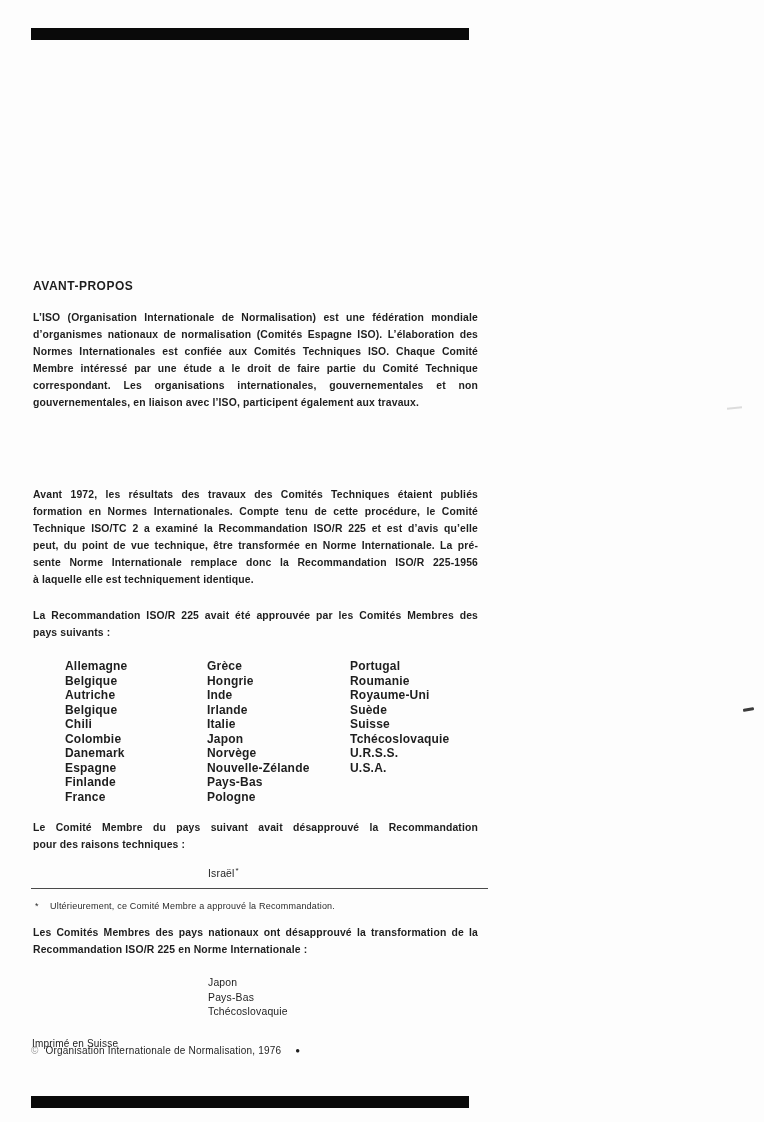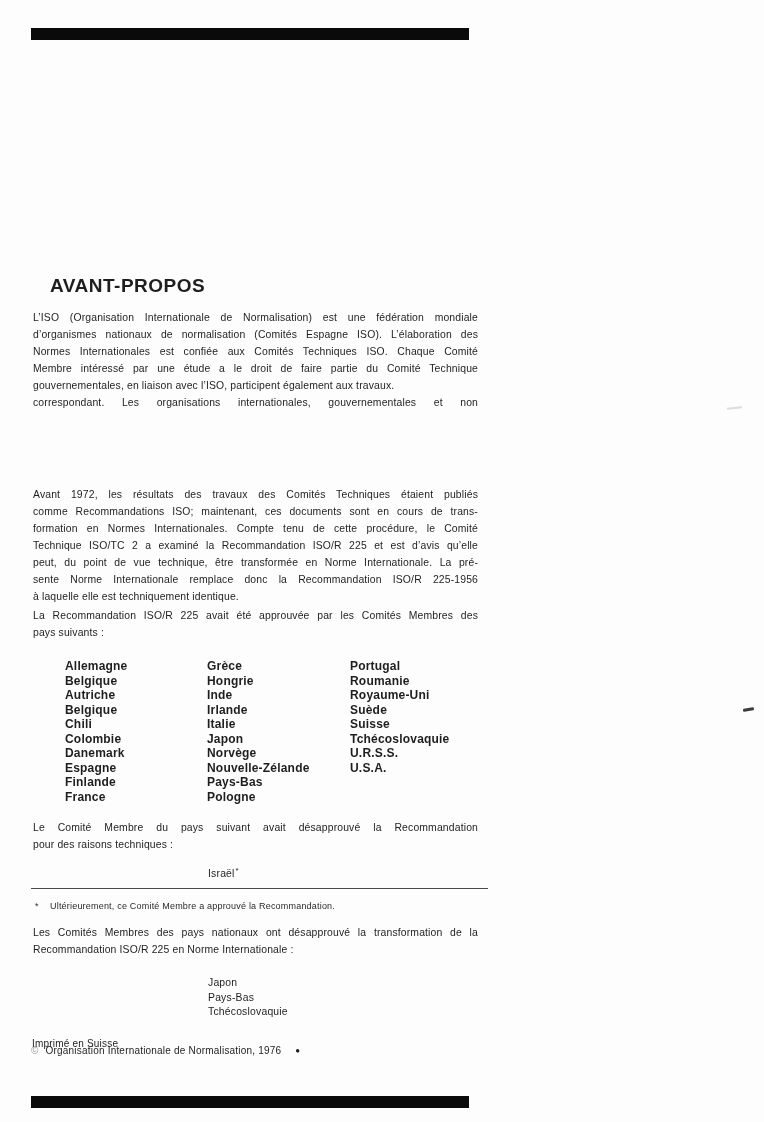--- a/index.html
+++ b/index.html
@@ -6,28 +6,28 @@
   .page {
     position:relative; width:764px; height:1122px; background:#fdfdfd;
     font-family:"Liberation Sans","DejaVu Sans",sans-serif; color:#1e1e1e;
     overflow:hidden;
   }
   .scan-bar { position:absolute; left:31px; width:438px; height:12px; background:#0a0a0a; }
   .scan-bar.top { top:28px; }
   .scan-bar.bottom { top:1096px; }
 
   .heading {
-    position:absolute; left:33px; top:278px; font-size:19px; font-weight:bold;
-    letter-spacing:0.5px; line-height:16px;margin-left:17px;
+    position:absolute; left:33px; top:278px; font-size:12px; font-weight:bold;
+    letter-spacing:0.5px; line-height:16px;
   }
   .para {
     position:absolute; left:33px; width:445px; font-size:10.4px;
     line-height:17px; letter-spacing:0.15px;
   }
-  .jline { text-align:justify; text-align-last:justify; }
+  .jline { text-align:justify; text-align-last:justify;font-weight:bold; }
   .jline.lastline { text-align-last:left; }
 
   .country-col {
     position:absolute; font-size:12px; line-height:14.5px; letter-spacing:0.2px;font-weight:bold;
   }
   .col1 { left:65px;  top:659px; }
   .col2 { left:207px; top:659px; }
   .col3 { left:350px; top:659px; }
 
   .single-country { position:absolute; left:208px; top:864px; font-size:10.4px; line-height:14px; letter-spacing:0.2px; }
@@ -56,28 +56,27 @@
 
   <div class="scan-bar top"></div>
 
   <div class="heading">AVANT-PROPOS</div>
 
   <div class="para" style="top:309px;">
       <div class="jline">L’ISO (Organisation Internationale de Normalisation) est une fédération mondiale</div>
       <div class="jline">d’organismes nationaux de normalisation (Comités Espagne ISO). L’élaboration des</div>
       <div class="jline">Normes Internationales est confiée aux Comités Techniques ISO. Chaque Comité</div>
       <div class="jline">Membre intéressé par une étude a le droit de faire partie du Comité Technique</div>
+      <div class="jline">correspondant. Les organisations internationales, gouvernementales et non</div>
       <div class="jline lastline">gouvernementales, en liaison avec l’ISO, participent également aux travaux.</div>
-      <div class="jline">correspondant. Les organisations internationales, gouvernementales et non</div>
     </div>
 
 
   <div class="para" style="top:486px;">
       <div class="jline">Avant 1972, les résultats des travaux des Comités Techniques étaient publiés</div>
-      <div class="jline">comme Recommandations ISO; maintenant, ces documents sont en cours de trans-</div>
       <div class="jline">formation en Normes Internationales. Compte tenu de cette procédure, le Comité</div>
       <div class="jline">Technique ISO/TC 2 a examiné la Recommandation ISO/R 225 et est d’avis qu’elle</div>
       <div class="jline">peut, du point de vue technique, être transformée en Norme Internationale. La pré-</div>
       <div class="jline">sente Norme Internationale remplace donc la Recommandation ISO/R 225-1956</div>
       <div class="jline lastline">à laquelle elle est techniquement identique.</div>
     </div>
 
   <div class="para" style="top:607px;">
       <div class="jline">La Recommandation ISO/R 225 avait été approuvée par les Comités Membres des</div>
       <div class="jline lastline">pays suivants :</div>

